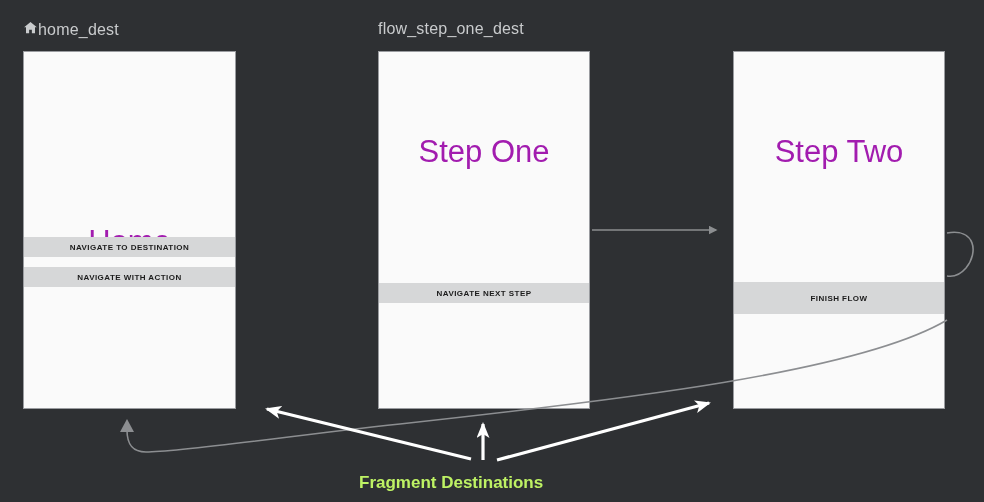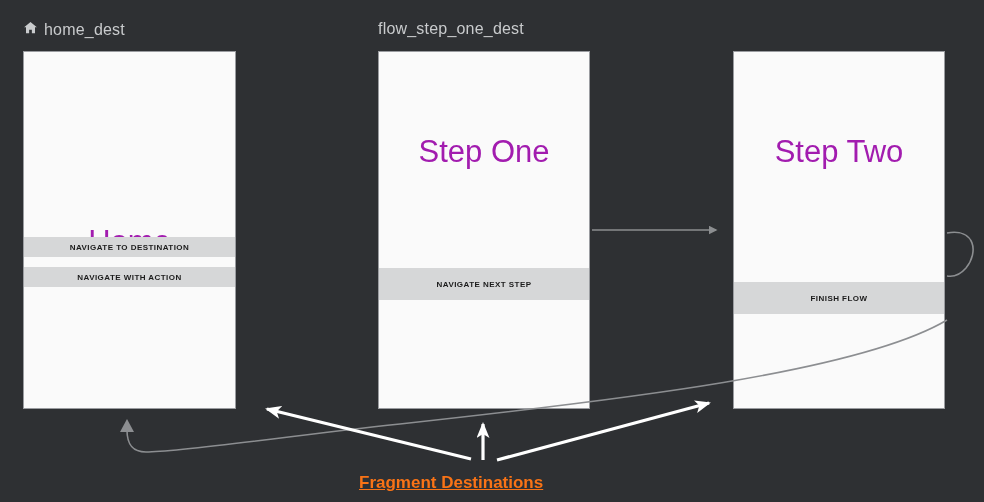--- a/index.html
+++ b/index.html
@@ -14,21 +14,21 @@
     position: relative;
     width: 984px; height: 502px;
     background: #2e3033;
   }
 
   
   .dest-label {
     position: absolute;
     display: flex;
     align-items: center;
-    gap: 6px;
+    gap: 0;
     color: #c9cbcd;
     font-size: 16px;
     letter-spacing: .2px;
     white-space: nowrap;
   }
   .home-glyph { display: block; }
 
   
   .phone {
     position: absolute;
@@ -61,25 +61,24 @@
   #edges, #annots {
     position: absolute;
     left: 0; top: 0;
     width: 984px; height: 502px;
     pointer-events: none;
   }
 
   
   .caption {
     position: absolute;
-    color: #f97316;
+    color: #bef264;
     font-size: 17px;
     font-weight: bold;
     white-space: nowrap;
-    text-decoration: underline;
   }
 </style>
 </head>
 <body>
 
 <div id="stage">
 
   <div class="dest-label" style="left:23px; top:20px;">
     <span class="home-glyph">
       <svg width="15" height="15" viewBox="0 0 24 24" aria-hidden="true">
@@ -94,21 +93,21 @@
     <div class="mbtn" style="top:215px; height:20px;">Navigate with Action</div>
     <div class="mbtn" style="top:185px; height:20px;">Navigate to Destination</div>
   </div>
 
   <div class="dest-label" style="left:378px; top:20px;">
     <span>flow_step_one_dest</span>
   </div>
 
   <div class="phone" style="left:378px; top:51px; width:212px; height:358px;">
     <div class="phone-title" style="top:82px; font-size:31px;">Step One</div>
-    <div class="mbtn" style="top:216px; height:32px;">Navigate Next Step</div>
+    <div class="mbtn" style="top:231px; height:20px;">Navigate Next Step</div>
   </div>
 
 
   <div class="phone" style="left:733px; top:51px; width:212px; height:358px;">
     <div class="phone-title" style="top:82px; font-size:31px;">Step Two</div>
     <div class="mbtn" style="top:230px; height:32px;">Finish Flow</div>
   </div>
 
   <svg id="edges" viewBox="0 0 984 502">
     <defs>

